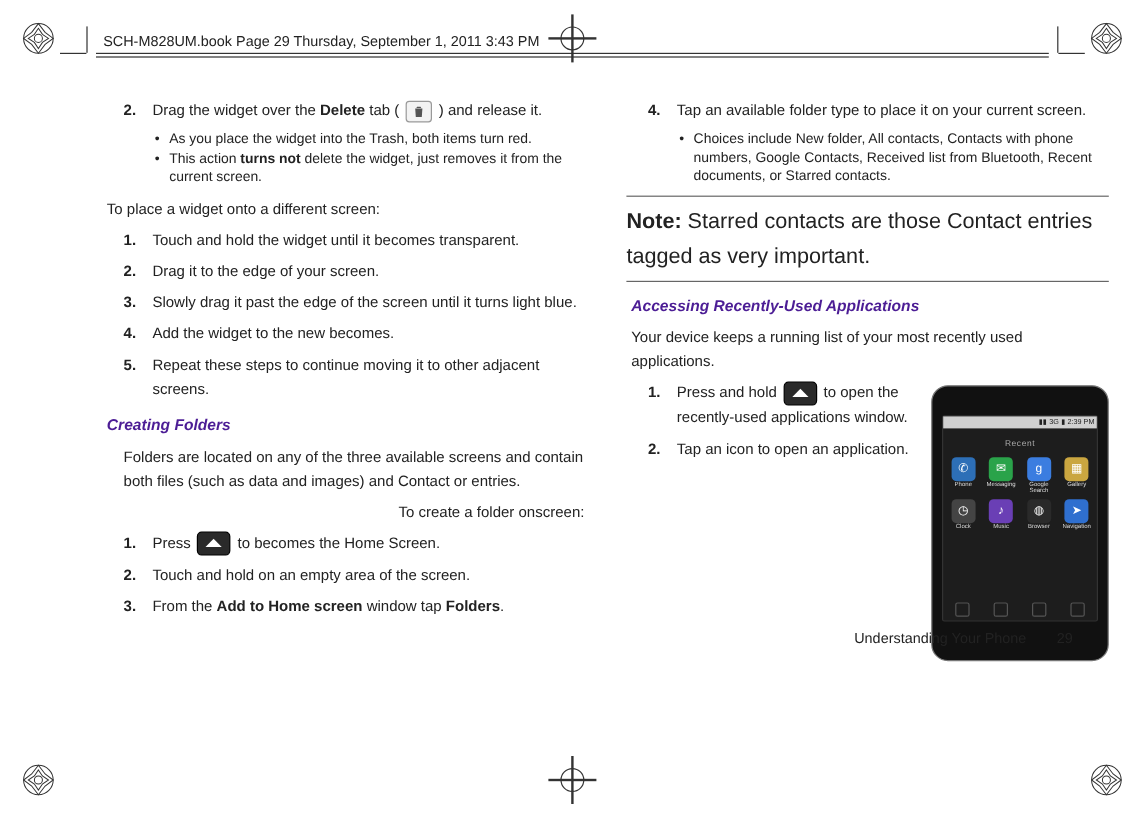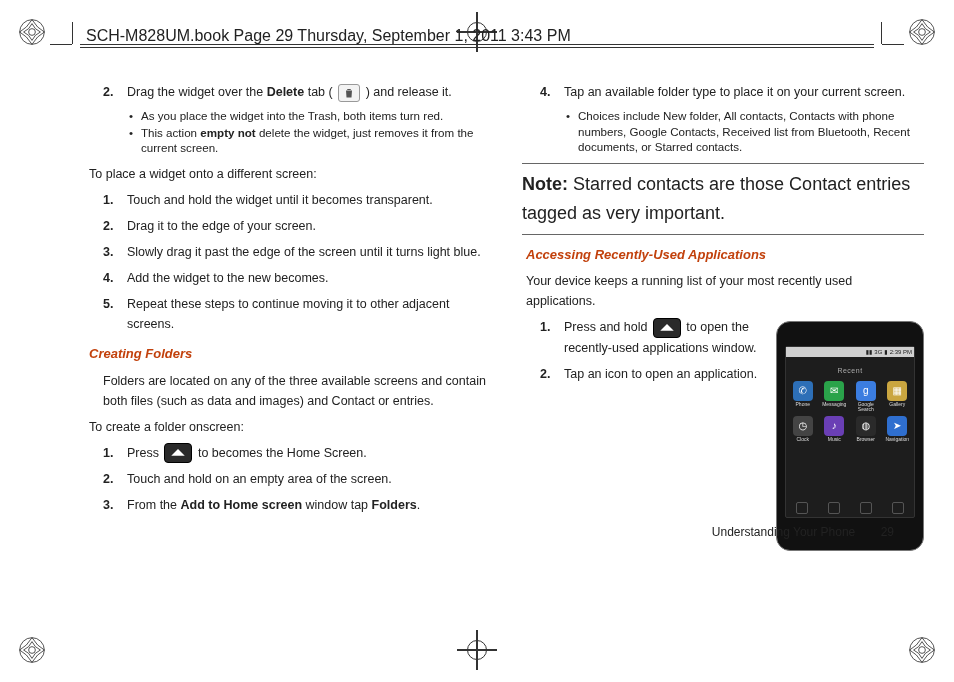--- a/index.html
+++ b/index.html
@@ -52,21 +52,21 @@
     border-top: 1px solid #333;
     border-bottom: 1px solid #333;
     height: 0;
     box-sizing: content-box;
     padding-bottom:2px;
   }
   .header-text {
     position: absolute;
     top: 27px;
     left: 86px;
-    font-size: 16px;
+    font-size: 12px;
   }
   .content {
     position: absolute;
     top: 80px;
     left: 85px;
     right: 30px;
     bottom: 60px;
     display: flex;
     gap: 35px;
   }
@@ -102,21 +102,21 @@
     font-size: 11.6px;
     line-height: 1.35;
   }
   ul.bullets > li::before {
     content: "•";
     position: absolute;
     left: 0;
   }
   .para { margin: 4px 0 6px 18px; }
   .heading-blue {
-    color: #c2410c;
+    color: #4c1d95;
     font-style: italic;
     font-weight: bold;
     margin: 10px 0 6px 4px;
     font-size: 13px;
   }
   .inline-icon {
     display: inline-block;
     vertical-align: middle;
     width: 22px;
     height: 18px;
@@ -295,21 +295,21 @@
         <span class="txt">
           <span>Drag the widget over the </span><span class="bold">Delete</span><span> tab ( </span><span class="inline-icon trash"><svg viewBox="0 0 24 24">
                 <path fill="#555" d="M6 7h12l-1 14H7L6 7zm3-3h6l1 2H8l1-2z"></path>
                 <path stroke="#555" stroke-width="1.4" d="M10 10v8M12 10v8M14 10v8" fill="none"></path>
               </svg></span><span> ) and release it.</span>
         </span>
       </li>
     </ol>
     <ul class="bullets">
       <li>As you place the widget into the Trash, both items turn red.</li>
-      <li><span>This action </span><span class="bold">empty not</span><span> delete the widget, just removes it from the current screen.</span></li>
+      <li><span>This action </span><span class="bold">turns not</span><span> delete the widget, just removes it from the current screen.</span></li>
     </ul>
     <div class="para" style="margin-left:4px;">To place a widget onto a different screen:</div>
     <ol class="numlist">
       <li>
           <span class="num">1.</span>
           <span class="txt">Touch and hold the widget until it becomes transparent.</span>
         </li>
       <li>
           <span class="num">2.</span>
           <span class="txt">Drag it to the edge of your screen.</span>
@@ -322,21 +322,21 @@
           <span class="num">4.</span>
           <span class="txt">Add the widget to the new becomes.</span>
         </li>
       <li>
           <span class="num">5.</span>
           <span class="txt">Repeat these steps to continue moving it to other adjacent screens.</span>
         </li>
     </ol>
     <div class="heading-blue">Creating Folders</div>
     <div class="para">Folders are located on any of the three available screens and contain both files (such as data and images) and Contact or entries.</div>
-    <div class="para" style="margin-left:4px;">To create a folder onscreen:</div>
+    <div class="para" style="margin-left:4px;text-align:right;">To create a folder onscreen:</div>
     <ol class="numlist">
       <li>
           <span class="num">1.</span>
           <span class="txt"><span>Press  </span><span class="inline-icon home"><svg viewBox="0 0 24 16">
                 <path fill="#fff" d="M3 13 L12 4 L21 13 H3 Z"></path>
               </svg></span><span>  to becomes the Home Screen.</span></span>
         </li>
       <li>
           <span class="num">2.</span>
           <span class="txt">Touch and hold on an empty area of the screen.</span>

